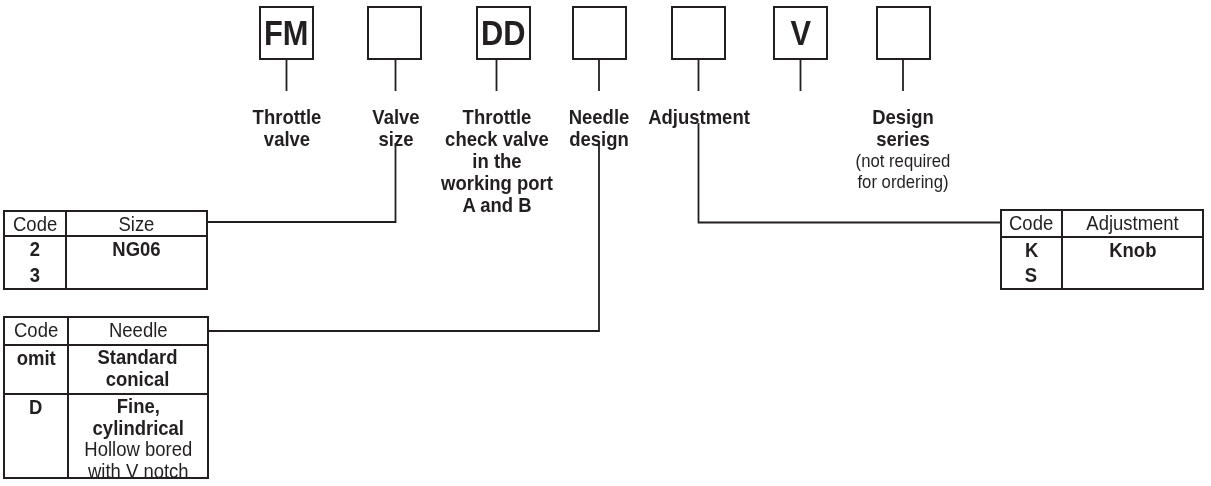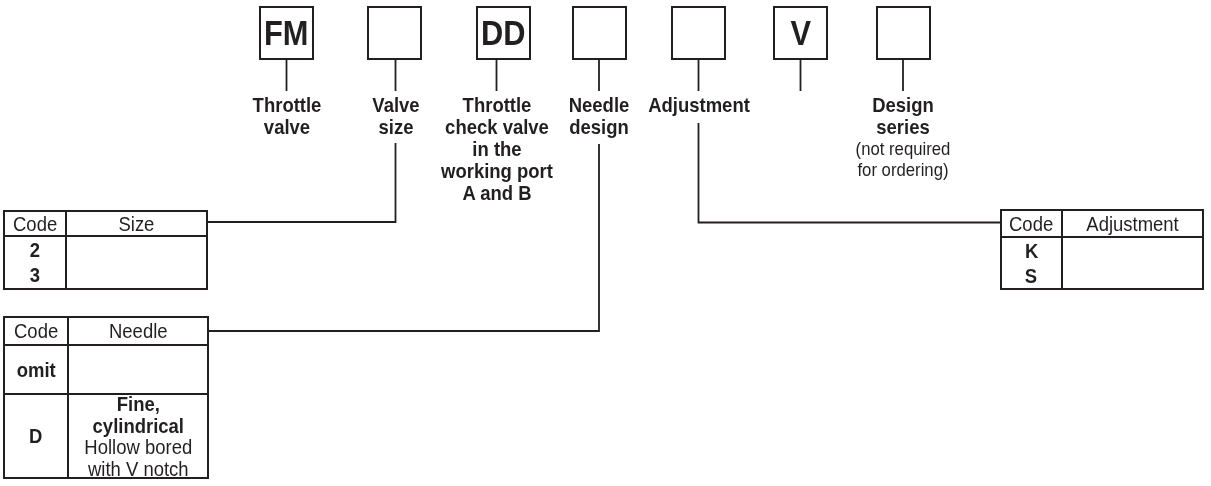--- a/index.html
+++ b/index.html
@@ -16,42 +16,42 @@
     border:2px solid var(--ink); background:var(--bg);
     display:flex; align-items:center; justify-content:center;
   }
   .codebox .code {
     font-size:35px; font-weight:bold; line-height:1;
     display:inline-block; transform:scaleX(0.88); transform-origin:50% 50%;
     padding-bottom:2px;
   }
   
   .boxlabel {
-    position:absolute; top:94px; width:220px; text-align:center;
+    position:absolute; top:106px; width:220px; text-align:center;
     font-size:21px; font-weight:bold; line-height:22px;
   }
   .boxlabel .lbl-line, .boxlabel .note-line {
     display:block; transform:scaleX(0.88); transform-origin:50% 50%;
   }
   .boxlabel .note-line {
     font-weight:normal; font-size:19px; line-height:21px;
   }
   
   #lines { position:absolute; left:0; top:0; width:1211px; height:486px; }
   #lines path { stroke:var(--ink); stroke-width:1.8; fill:none; }
   
   .otable {
     position:absolute; border:2px solid var(--ink); background:var(--bg);
     display:flex; flex-direction:column; font-size:21px;
   }
   .trow { display:flex; flex:1 1 auto; min-height:0; }
   .trow.head { flex:none; border-bottom:2px solid var(--ink); font-weight:normal; }
   .trow.rowsep { border-bottom:2px solid var(--ink); }
   .tcell {
-    display:flex; align-items:center; justify-content:center;
+    display:flex; align-items:flex-start; justify-content:center;
     text-align:center; overflow:hidden;
   }
   .tcell.c0 { flex:none; border-right:2px solid var(--ink); }
   .tcell.c1 { flex:1 1 auto; }
   .tcell .ct { display:inline-block; transform:scaleX(0.88); transform-origin:50% 50%; }
   .bold { font-weight:bold; }
   .plain { font-weight:normal; }
   .cellblock { line-height:21.5px; }
   .cellblock div { transform:scaleX(0.88); transform-origin:50% 50%; }
 </style>
@@ -130,20 +130,23 @@
           <span class="ct">Code</span>
         </div>
       <div class="tcell c1">
           <span class="ct">Size</span>
         </div>
     </div>
     <div class="trow bold">
       <div class="tcell c0" style="width:62px">
           <span class="ct">2</span>
         </div>
+      <div class="tcell c1">
+          <span class="ct">NG06</span>
+        </div>
     </div>
     <div class="trow bold">
       <div class="tcell c0" style="width:62px">
           <span class="ct">3</span>
         </div>
     </div>
   </div>
 
   <div class="otable" style="left:3px; top:316px; width:206px; height:163px;">
     <div class="trow head" style="height:28px">
@@ -151,20 +154,26 @@
           <span class="ct">Code</span>
         </div>
       <div class="tcell c1">
           <span class="ct">Needle</span>
         </div>
     </div>
     <div class="trow rowsep" style="height:52px">
       <div class="tcell c0 bold" style="width:64px">
           <span class="ct">omit</span>
         </div>
+      <div class="tcell c1">
+        <div class="cellblock">
+          <div class="bold">Standard</div>
+          <div class="bold">conical</div>
+        </div>
+      </div>
     </div>
     <div class="trow">
       <div class="tcell c0 bold" style="width:64px">
           <span class="ct">D</span>
         </div>
       <div class="tcell c1">
         <div class="cellblock">
           <div class="bold">Fine,</div>
           <div class="bold">cylindrical</div>
           <div class="plain">Hollow bored</div>
@@ -180,20 +189,23 @@
           <span class="ct">Code</span>
         </div>
       <div class="tcell c1">
           <span class="ct">Adjustment</span>
         </div>
     </div>
     <div class="trow bold">
       <div class="tcell c0" style="width:61px">
           <span class="ct">K</span>
         </div>
+      <div class="tcell c1">
+          <span class="ct">Knob</span>
+        </div>
     </div>
     <div class="trow bold">
       <div class="tcell c0" style="width:61px">
           <span class="ct">S</span>
         </div>
     </div>
   </div>
 
 </div>
 

